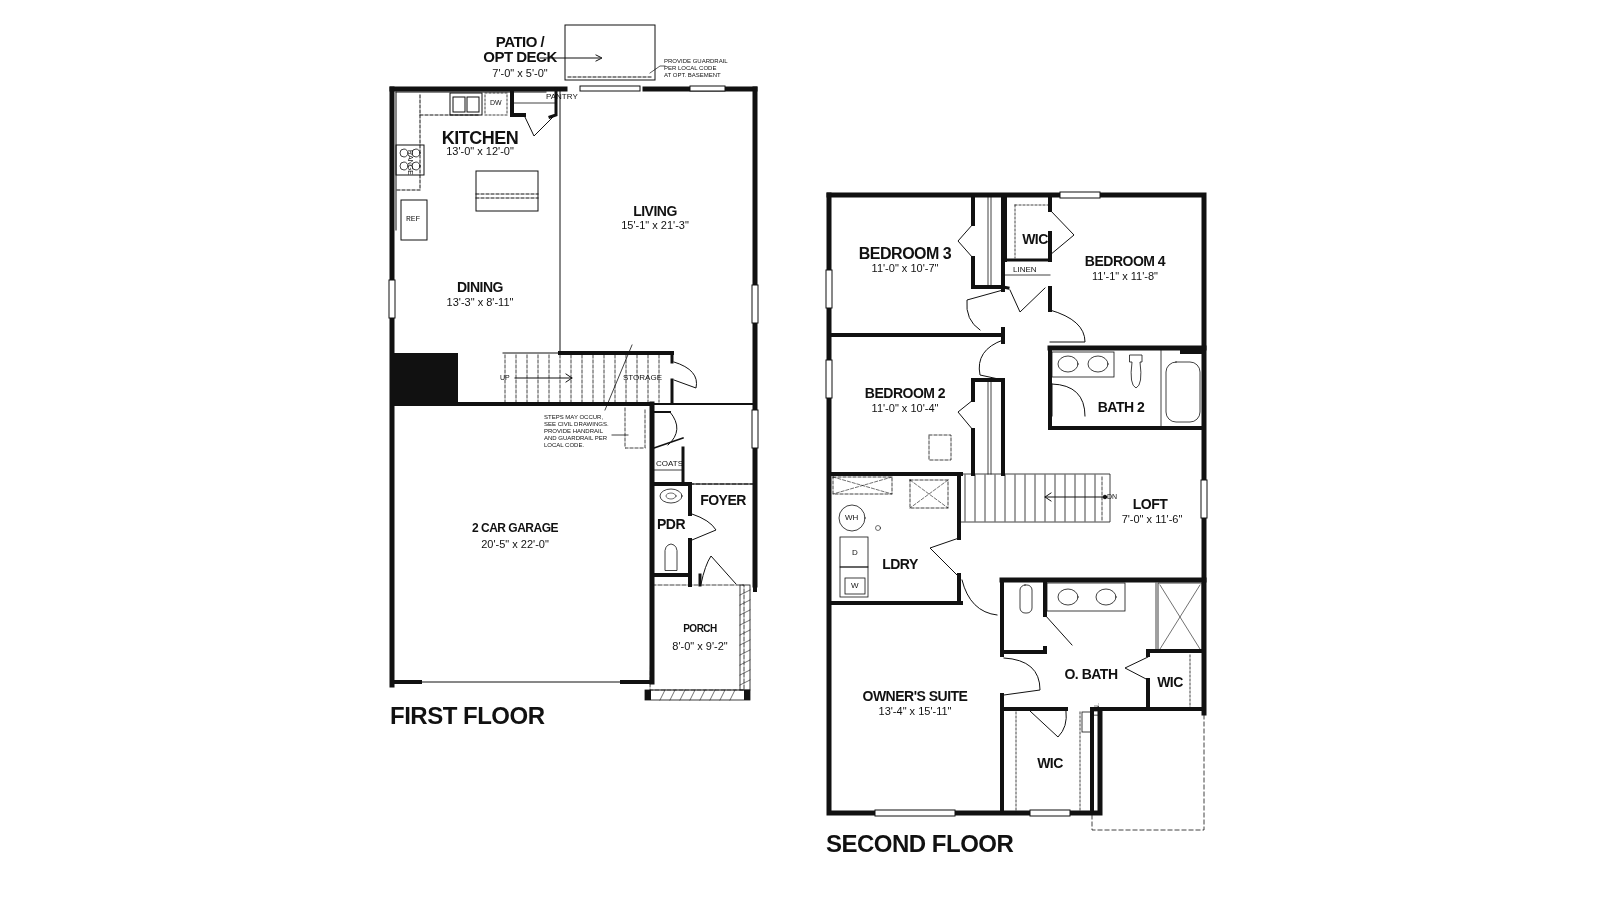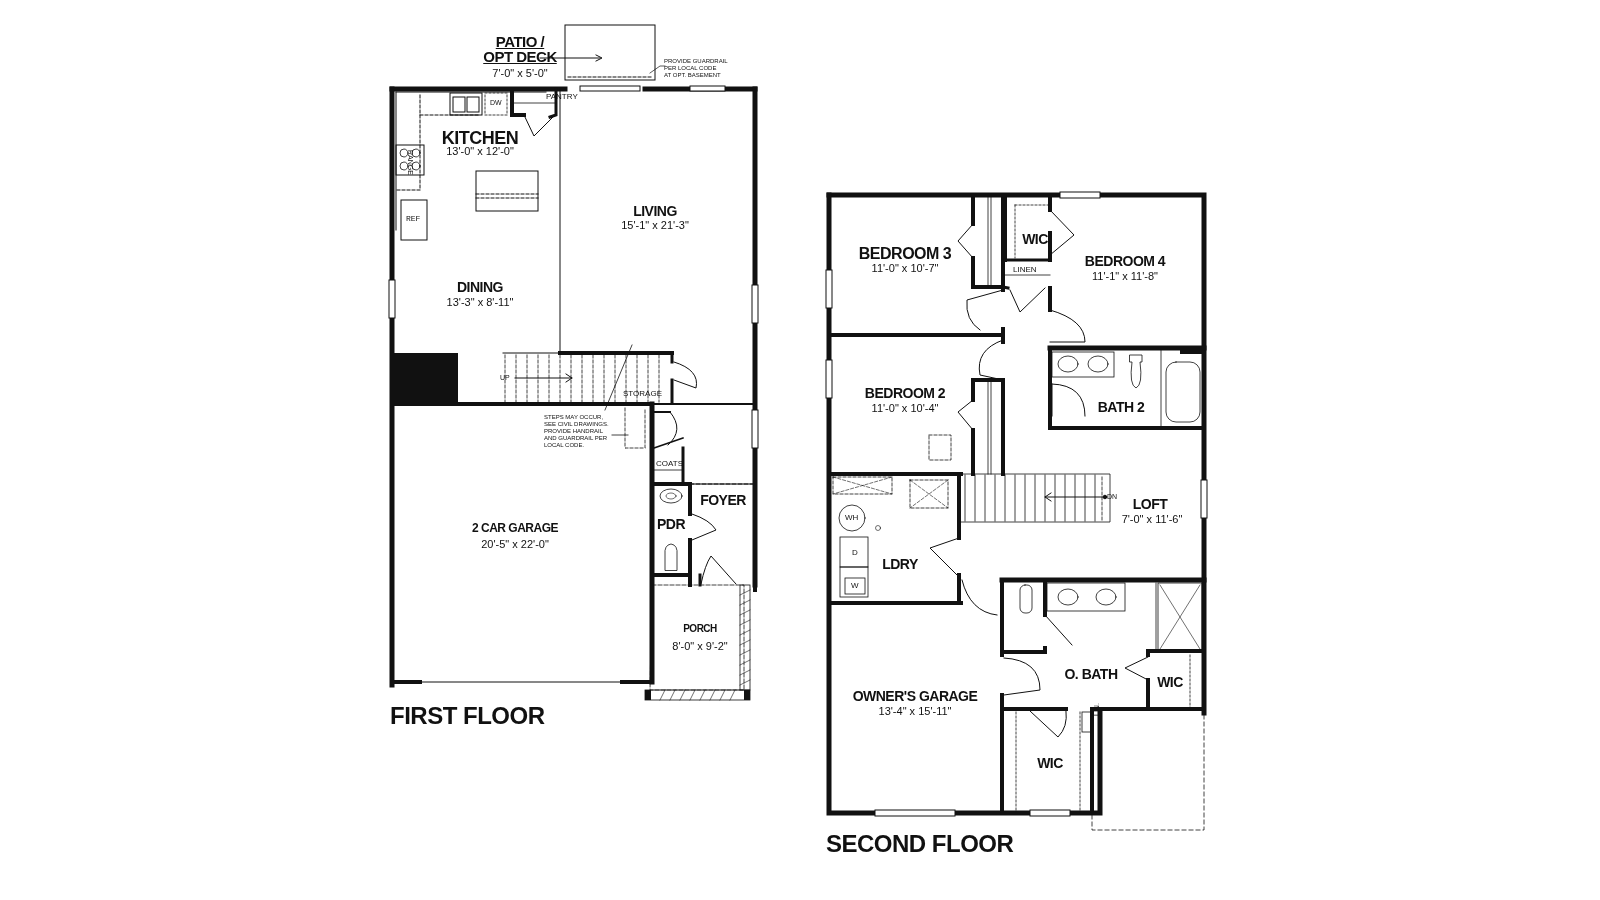--- a/index.html
+++ b/index.html
@@ -278,21 +278,21 @@
 
       <path d="M1092,709 L1092,813" stroke-width="4"></path>
       <line x1="1016" y1="712" x2="1016" y2="810" stroke-width="0.8" stroke-dasharray="2,2"></line>
       <line x1="1080" y1="712" x2="1080" y2="810" stroke-width="0.8" stroke-dasharray="2,2"></line>
       <rect x="1082" y="712" width="9" height="20" stroke-width="0.8"></rect>
     </g>
   </g>
 </svg>
 
 <div>
-  <div class="lbl" style="left:480px;top:34px;width:80px;font-size:15px;text-decoration:underline;">
+  <div class="lbl" style="left:480px;top:34px;width:80px;font-size:15px;">
     <div>PATIO /</div>
     <div>OPT DECK</div>
   </div>
   <div class="dim" style="left:480px;top:68px;width:80px;">7'-0" x 5'-0"</div>
   <div class="note" style="left:664px;top:58px;">
     <div>PROVIDE GUARDRAIL</div>
     <div>PER LOCAL CODE</div>
     <div>AT OPT. BASEMENT</div>
   </div>
 
@@ -304,21 +304,21 @@
   <div class="lbl" style="left:430px;top:129px;width:100px;font-size:18px;">KITCHEN</div>
   <div class="dim" style="left:430px;top:146px;width:100px;">13'-0" x 12'-0"</div>
 
   <div class="lbl" style="left:605px;top:204px;width:100px;font-size:14px;">LIVING</div>
   <div class="dim" style="left:605px;top:220px;width:100px;">15'-1" x 21'-3"</div>
 
   <div class="lbl" style="left:430px;top:280px;width:100px;font-size:14px;">DINING</div>
   <div class="dim" style="left:430px;top:297px;width:100px;">13'-3" x 8'-11"</div>
 
   <div class="small" style="left:500px;top:374px;font-size:7px;">UP</div>
-  <div class="small" style="left:623px;top:374px;margin-top:16px;">STORAGE</div>
+  <div class="small" style="left:623px;top:374px;">STORAGE</div>
   <div class="note" style="left:544px;top:414px;">
     <div>STEPS MAY OCCUR,</div>
     <div>SEE CIVIL DRAWINGS.</div>
     <div>PROVIDE HANDRAIL</div>
     <div>AND GUARDRAIL PER</div>
     <div>LOCAL CODE.</div>
   </div>
   <div class="small" style="left:656px;top:460px;">COATS</div>
 
   <div class="lbl" style="left:440px;top:522px;width:150px;font-size:12px;">2 CAR GARAGE</div>
@@ -353,20 +353,20 @@
   <div class="dim" style="left:1112px;top:514px;width:80px;">7'-0" x 11'-6"</div>
 
   <div class="small" style="left:845px;top:514px;">WH</div>
   <div class="small" style="left:852px;top:549px;">D</div>
   <div class="small" style="left:851px;top:582px;">W</div>
   <div class="lbl" style="left:875px;top:557px;width:50px;font-size:14px;">LDRY</div>
 
   <div class="lbl" style="left:1056px;top:667px;width:70px;font-size:14px;">O. BATH</div>
   <div class="lbl" style="left:1152px;top:675px;width:36px;font-size:14px;">WIC</div>
 
-  <div class="lbl" style="left:845px;top:689px;width:140px;font-size:14px;">OWNER'S GARAGE</div>
+  <div class="lbl" style="left:845px;top:689px;width:140px;font-size:14px;">OWNER'S SUITE</div>
   <div class="dim" style="left:845px;top:706px;width:140px;">13'-4" x 15'-11"</div>
 
   <div class="small" style="left:1093px;top:716px;transform:rotate(-90deg);transform-origin:left top;font-size:7px;">LIN.</div>
   <div class="lbl" style="left:1030px;top:756px;width:40px;font-size:14px;">WIC</div>
 
   <div class="floor-title" style="left:826px;top:830px;">SECOND FLOOR</div>
 </div>
 
 </body></html>

